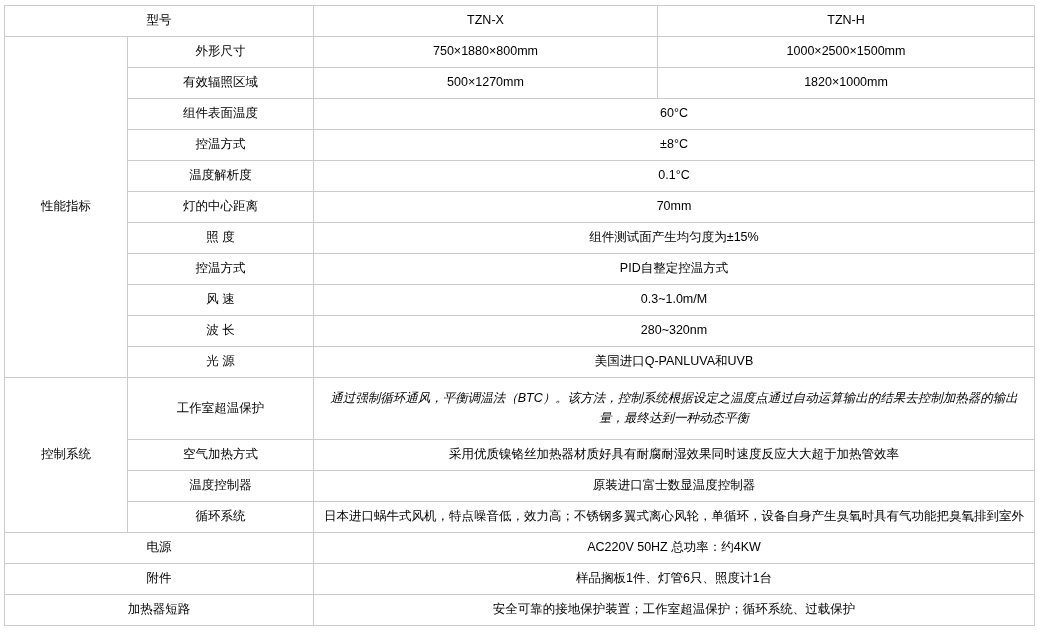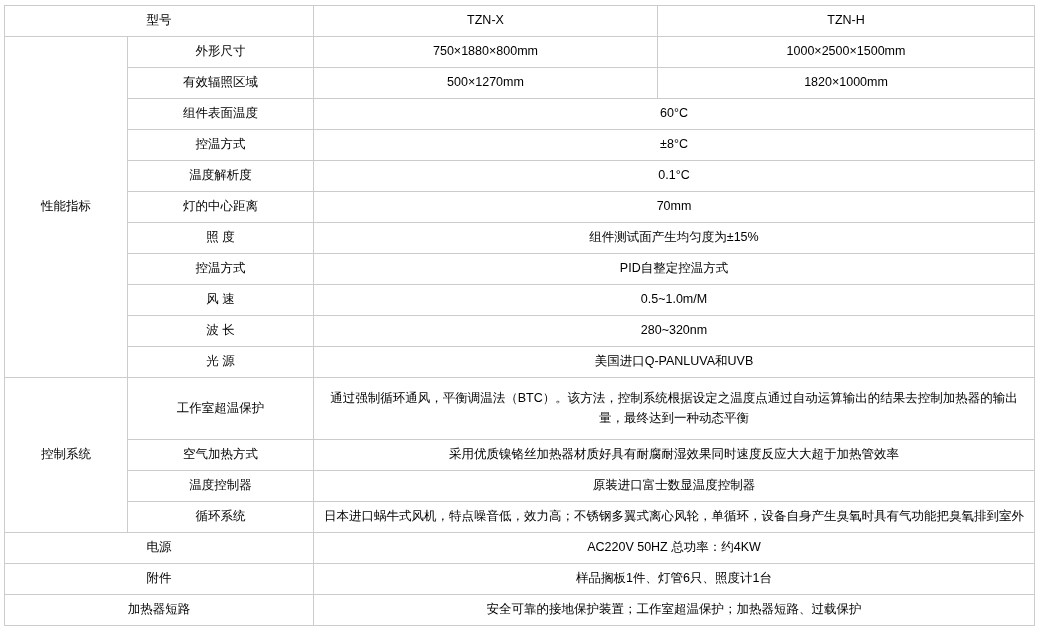--- a/index.html
+++ b/index.html
@@ -21,21 +21,21 @@
     border: 1px solid #cccccc;
     text-align: center;
     vertical-align: middle;
     padding: 2px 8px;
     height: 31px;
     line-height: 1.55;
     overflow: hidden;
     word-break: break-all;
   }
   tr.tall td { height: 62px; }
-  td.multiline { line-height: 26px; padding: 2px 10px; }
+  td.multiline { line-height: 26px; padding: 2px 10px; font-style: italic; }
 </style>
 </head>
 <body>
 
 <table class="spec">
   <colgroup>
     <col style="width:123px">
       <col style="width:186px">
       <col style="width:344px">
       <col style="width:377px">
@@ -79,21 +79,21 @@
   <tr>
     <td>照 度</td>
     <td colspan="2">组件测试面产生均匀度为±15%</td>
   </tr>
   <tr>
     <td>控温方式</td>
     <td colspan="2">PID自整定控温方式</td>
   </tr>
   <tr>
     <td>风 速</td>
-    <td colspan="2">0.5~1.0m/M</td>
+    <td colspan="2">0.3~1.0m/M</td>
   </tr>
   <tr>
     <td>波 长</td>
     <td colspan="2">280~320nm</td>
   </tr>
   <tr>
     <td>光 源</td>
     <td colspan="2">美国进口Q-PANLUVA和UVB</td>
   </tr>
 
@@ -118,16 +118,16 @@
   <tr>
     <td colspan="2">电源</td>
     <td colspan="2">AC220V 50HZ 总功率：约4KW</td>
   </tr>
   <tr>
     <td colspan="2">附件</td>
     <td colspan="2">样品搁板1件、灯管6只、照度计1台</td>
   </tr>
   <tr>
     <td colspan="2">加热器短路</td>
-    <td colspan="2">安全可靠的接地保护装置；工作室超温保护；加热器短路、过载保护</td>
+    <td colspan="2">安全可靠的接地保护装置；工作室超温保护；循环系统、过载保护</td>
   </tr>
 </tbody>
   </table>
 
 </body></html>

